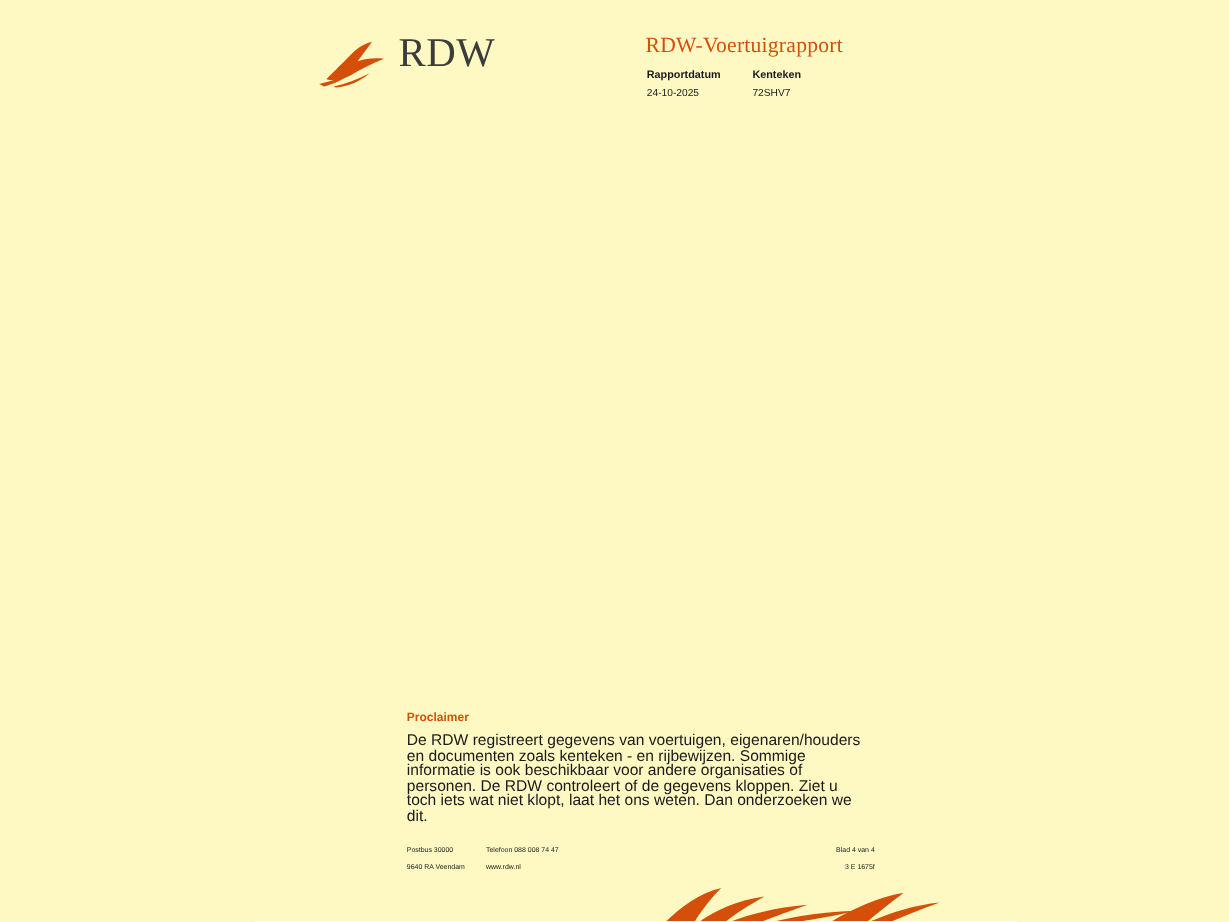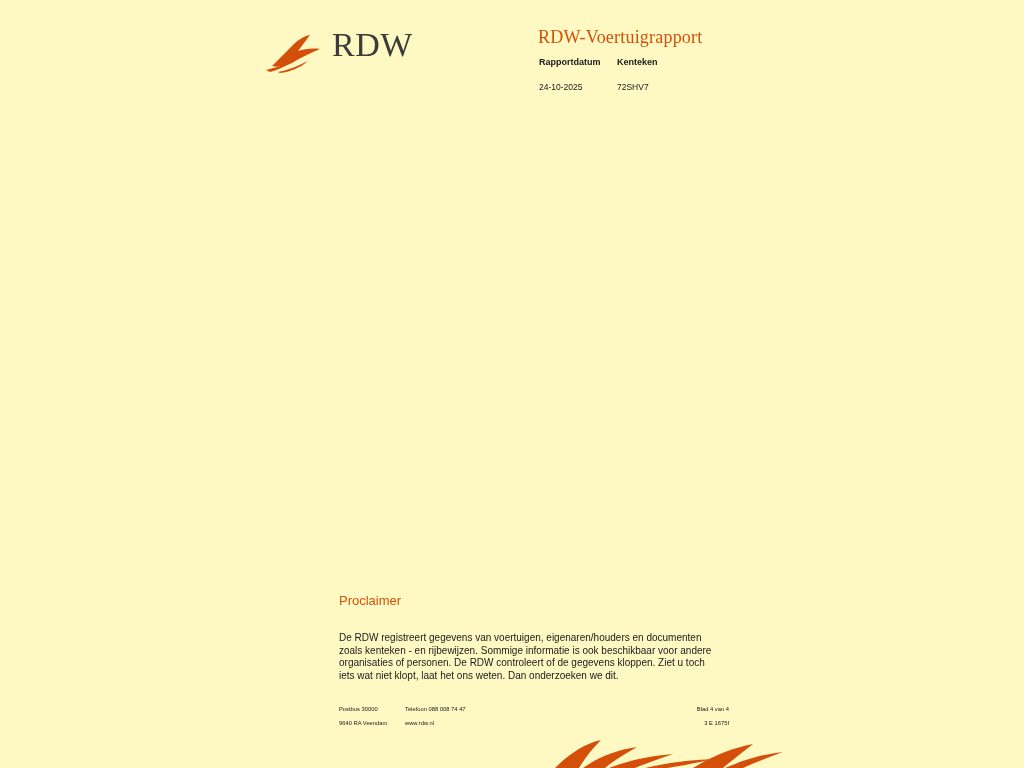--- a/index.html
+++ b/index.html
@@ -79,50 +79,50 @@
     left: 275px;
     width: 260px;
     font-size: 8.5px;
     line-height: 13px;
   }
   .meta-col {
     position: absolute;
     top: 0;
   }
   .meta-col.c1 { left: 0; }
-  .meta-col.c2 { left: 78px; }
+  .meta-col.c2 { left: 88px; }
   .meta-label {
     font-family: Liberation Sans, sans-serif;
     font-weight: bold;
     font-size: 9px;
     color: #1a1a1a;
     white-space: nowrap;
   }
   .meta-value {
     font-size: 8.5px;
     color: #1a1a1a;
     white-space: nowrap;
-    margin-top: 12px;
+    margin-top: 2px;
   }
 
   
   .proclaimer {
     position: absolute;
     top: 593px;
     left: 339px;
     width: 380px;
   }
   .proclaimer-title {
+    font-size: 10px;
+    font-weight: bold;
+    color: #d4500a;
+    margin-bottom: 7px;
+  }
+  .proclaimer-body {
     font-size: 13px;
-    font-weight: normal;
-    color: #d4500a;
-    margin-bottom: 24px;
-  }
-  .proclaimer-body {
-    font-size: 10px;
     line-height: 12.6px;
     color: #1a1a1a;
     text-align: left;
   }
 
   
   .footer {
     position: absolute;
     top: 702px;
     left: 339px;

